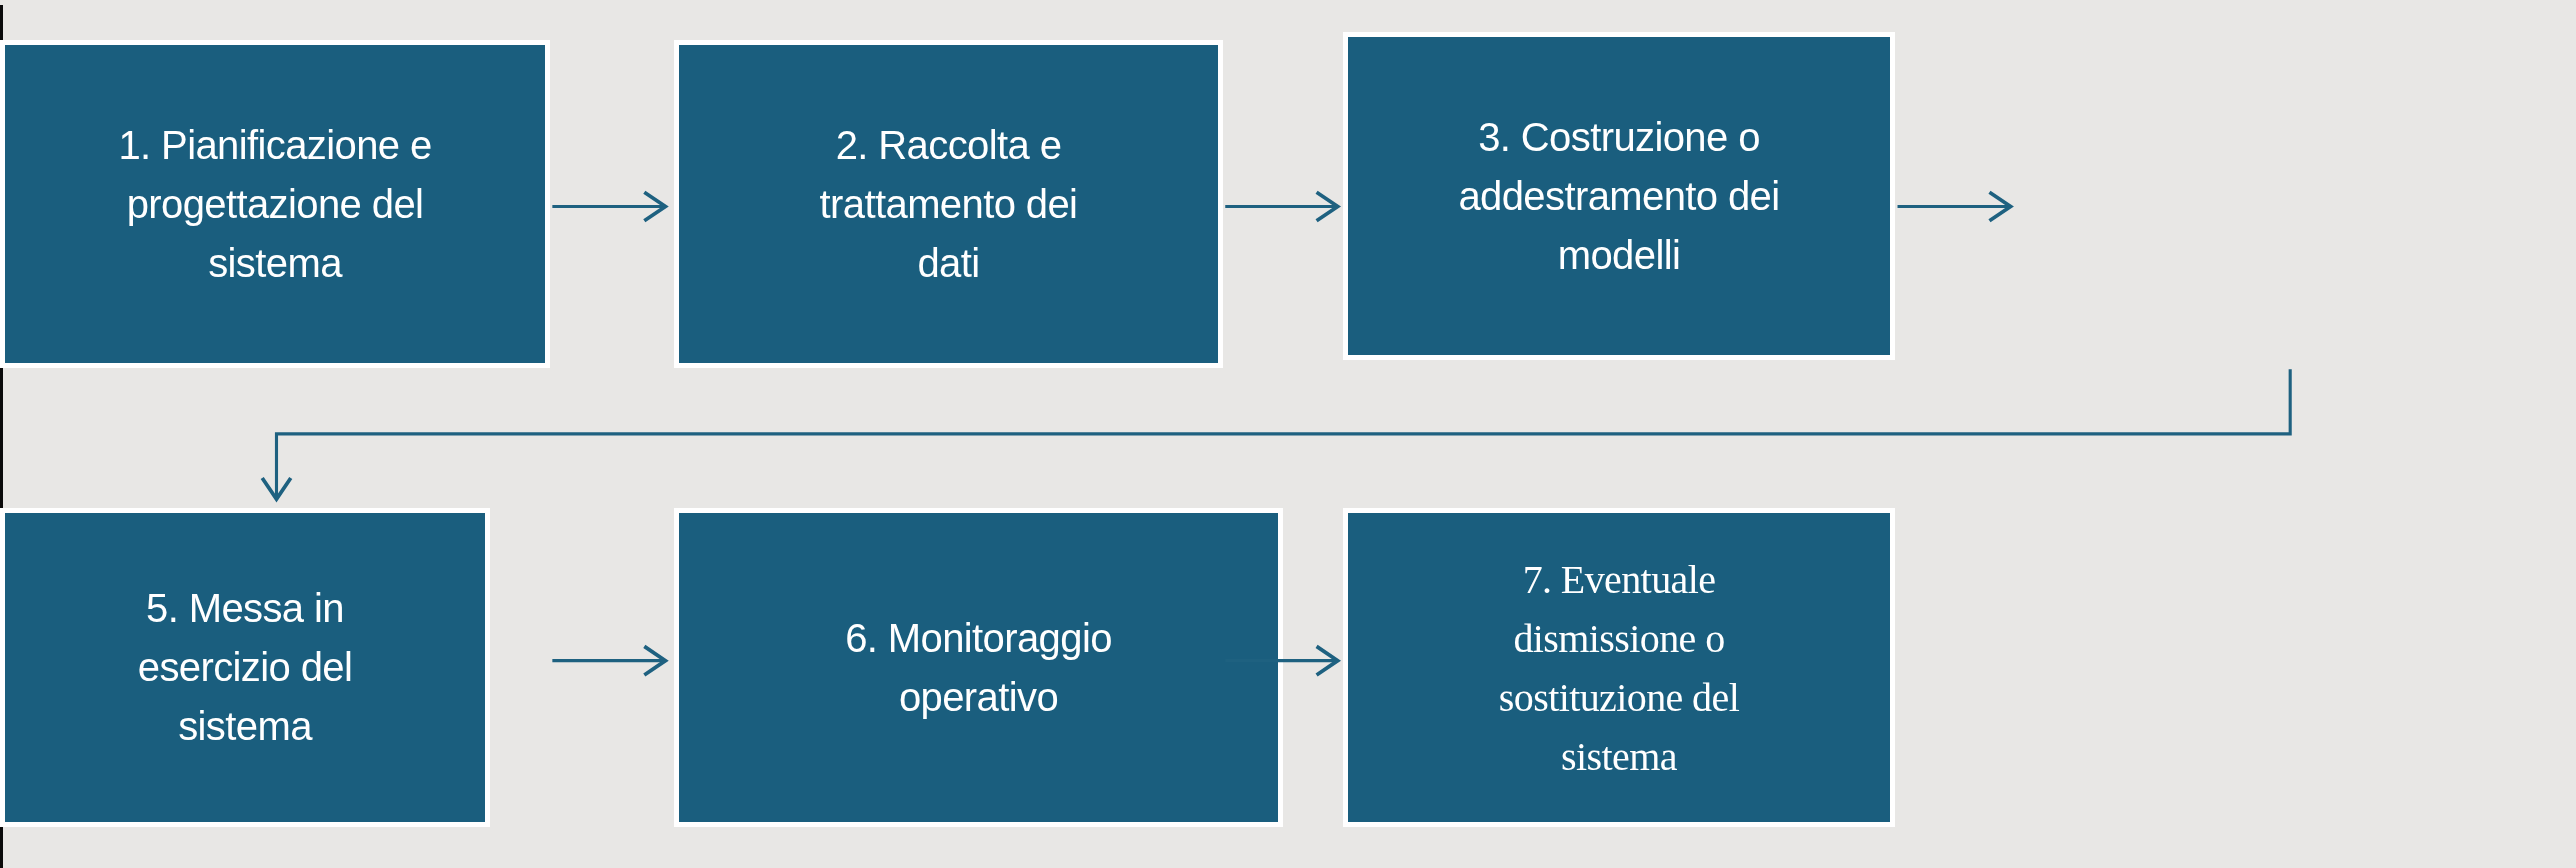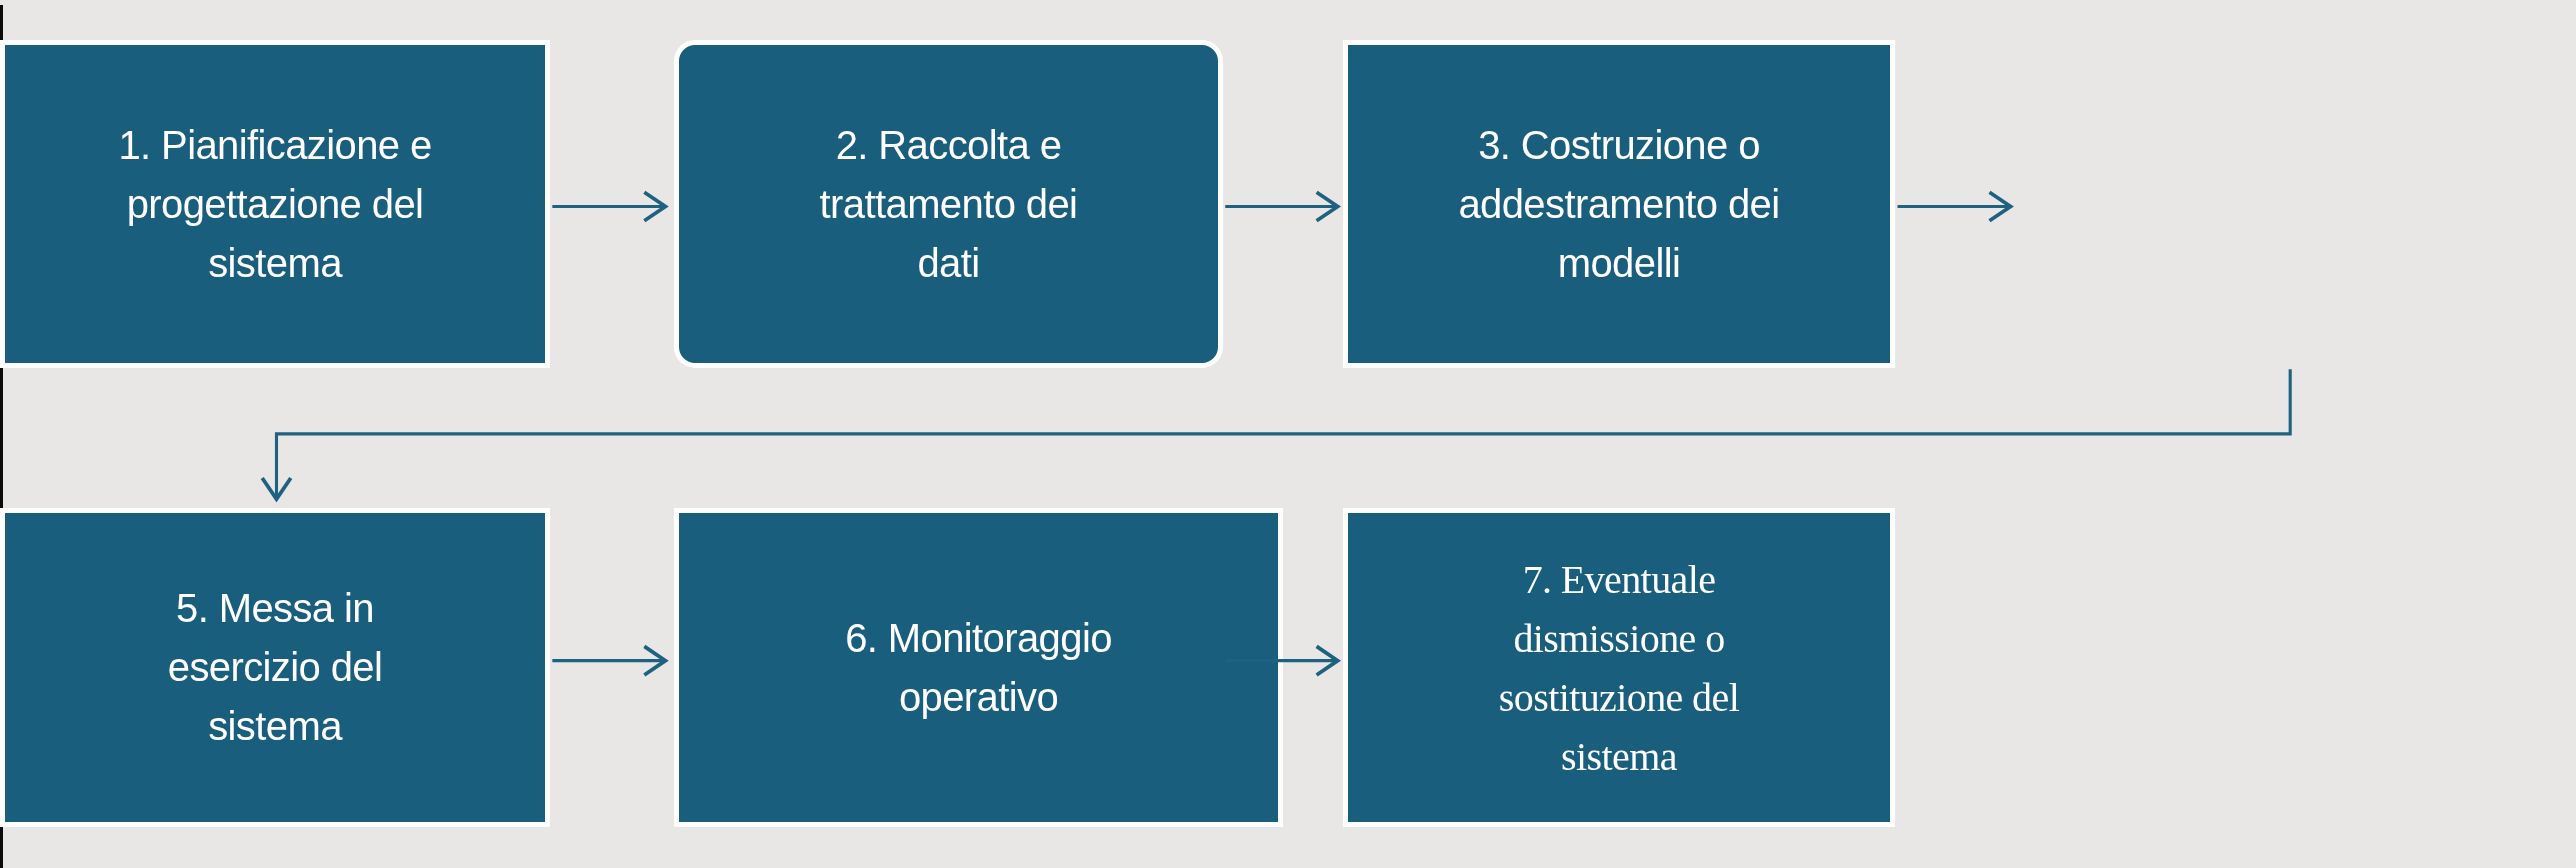--- a/index.html
+++ b/index.html
@@ -40,24 +40,24 @@
   .label {
     white-space: pre-line;
     text-align: center;
     color: var(--text, #FFFFFF);
     font-size: 40px;
     line-height: 59px;
     letter-spacing: -0.6px;
     font-weight: 400;
   }
   .b1 { left: 0;      top: 40px;  width: 550px; height: 328px; }
-  .b2 { left: 674px; top: 40px;  width: 549px; height: 328px; border-radius: 21px; }
-  .b3 { left: 1343px; top: 40px;  width: 552px; height: 328px; }
+  .b2 { left: 674px; top: 40px;  width: 549px; height: 328px; }
+  .b3 { left: 1343px; top: 32px;  width: 552px; height: 328px; }
   .b4 { left: 2016px; top: 40px;  width: 549px; height: 328px; }
-  .b5 { left: 0;      top: 508px; width: 550px; height: 319px; }
+  .b5 { left: 0;      top: 508px; width: 490px; height: 319px; }
   .b6 { left: 674px; top: 508px; width: 609px; height: 319px; }
   .b7 { left: 1343px; top: 508px; width: 552px; height: 319px; font-family: Liberation Serif, serif; }
   .connectors {
     position: absolute;
     left: 0;
     top: 0;
     width: 2576px;
     height: 869px;
     z-index: 2;
     pointer-events: none;

